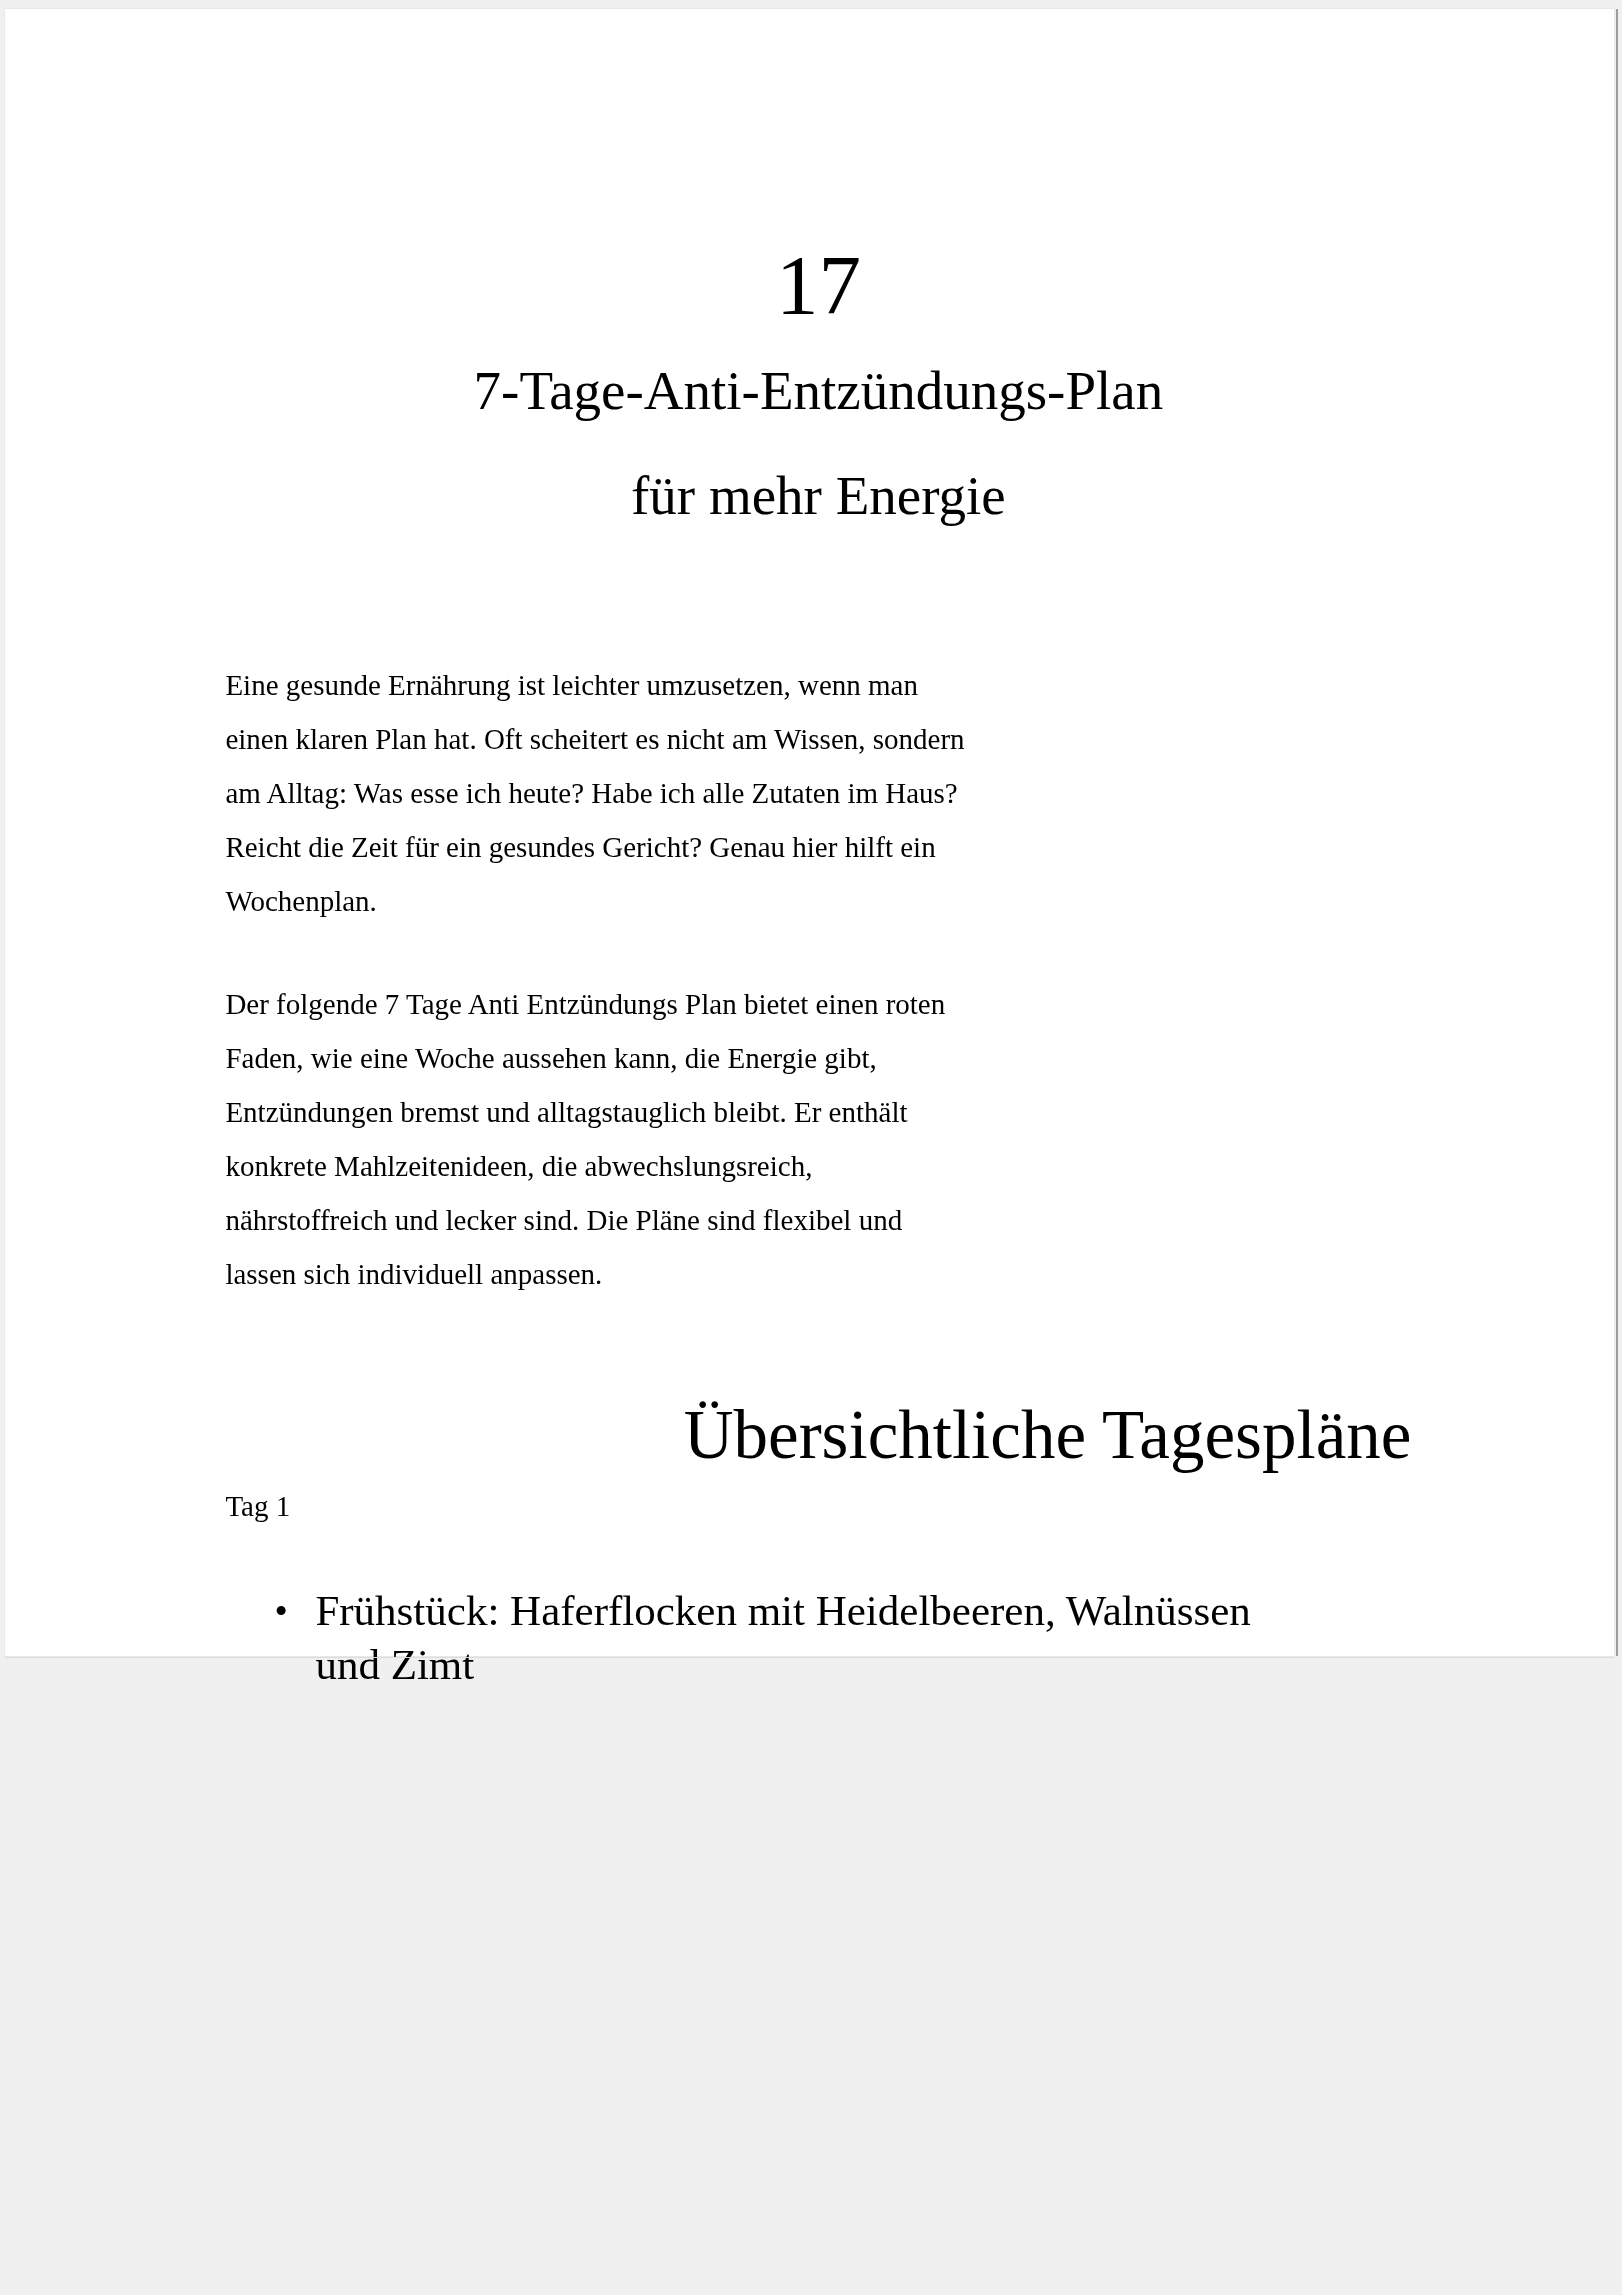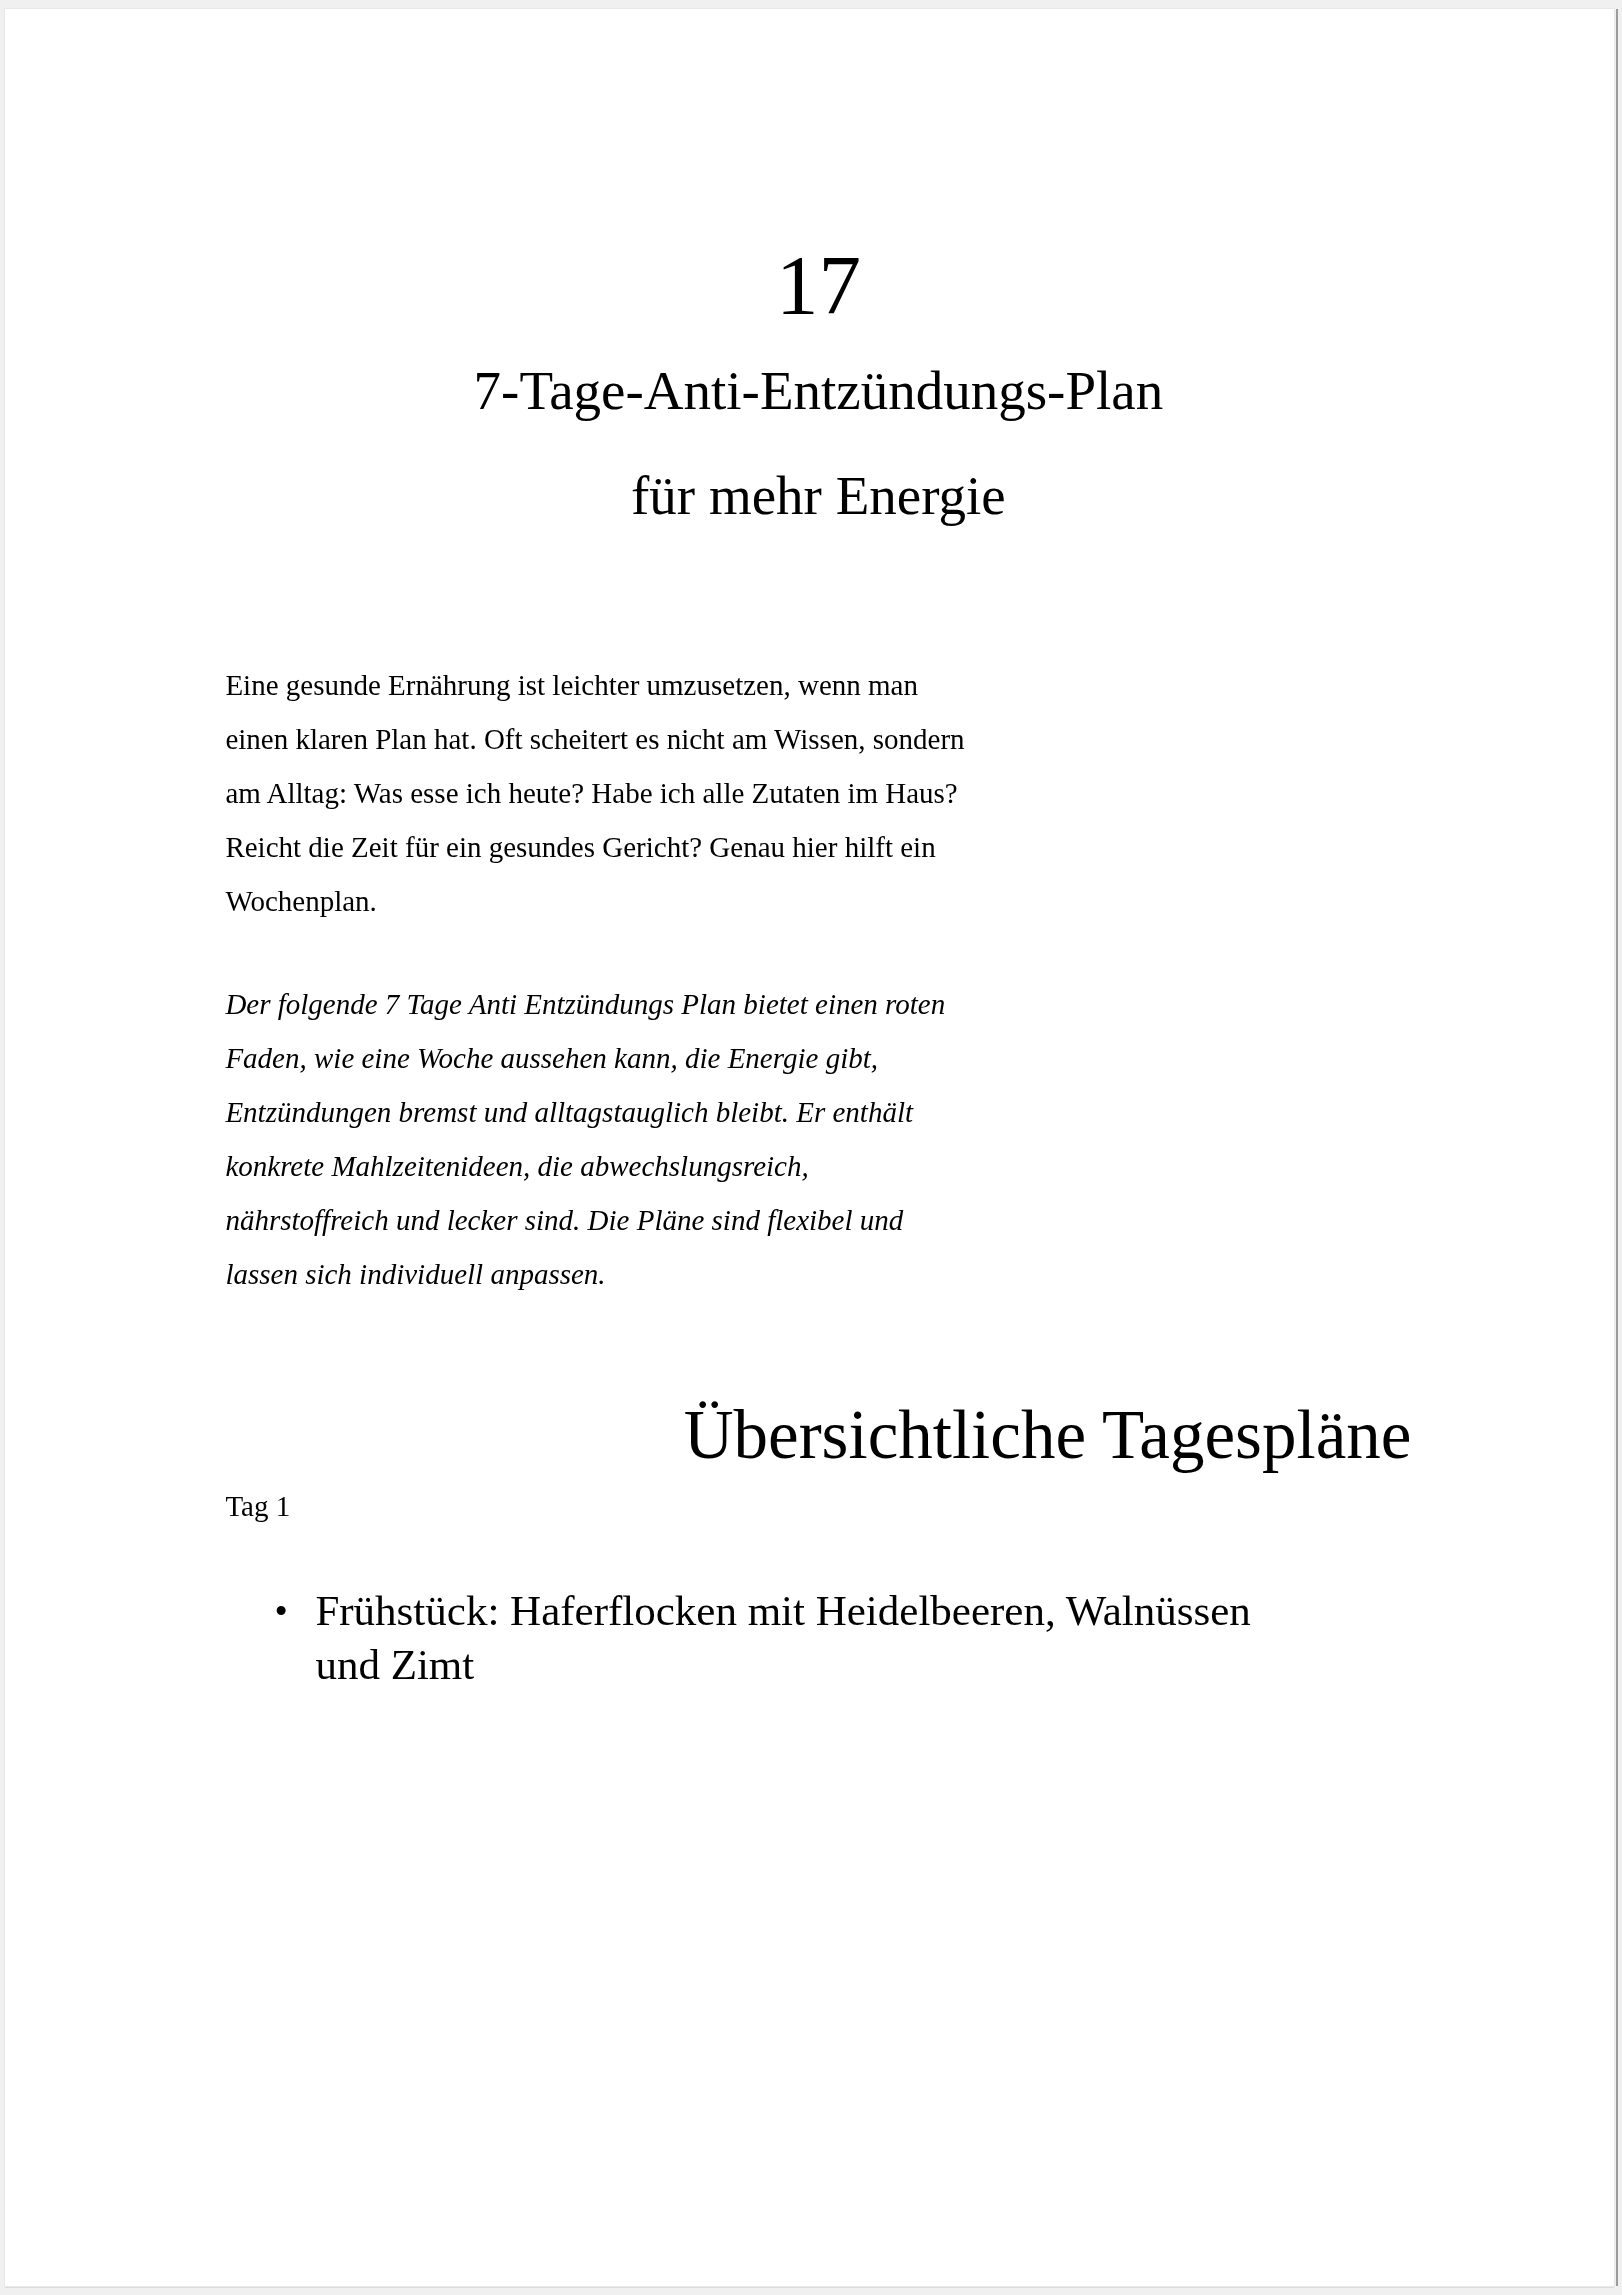--- a/index.html
+++ b/index.html
@@ -12,21 +12,21 @@
     position: relative;
     background: #f0f0f0;
     font-family: "Liberation Serif", "DejaVu Serif", serif;
     color: #000000;
   }
   .page {
     position: absolute;
     left: 5.4px;
     top: 8.8px;
     width: 1609px;
-    height: 2277px;
+    height: 1647px;
     background: #ffffff;
     box-shadow: 0 0 0 0.7px #e4e4e4;
   }
   .edge-right {
     position: absolute;
     top: 0;
     right: -4px;
     width: 2.7px;
     height: 100%;
     background: #9c9c9c;
@@ -55,21 +55,21 @@
     line-height: 105px;
     text-align: center;
     white-space: pre-line;
   }
   .para {
     font-size: 29px;
     line-height: 54px;
     white-space: pre-line;
   }
   .para-1 { margin-top: 110px; }
-  .para-2 { margin-top: 49px; font-style: italic; }
+  .para-2 { margin-top: 49px; }
   .section-heading {
     margin-top: 90px;
     font-size: 69px;
     line-height: 88px;
     font-weight: normal;
     white-space: pre-line;
     text-align: right;
   }
   .para-3 { margin-top: 63px; }
   .day-label { }

